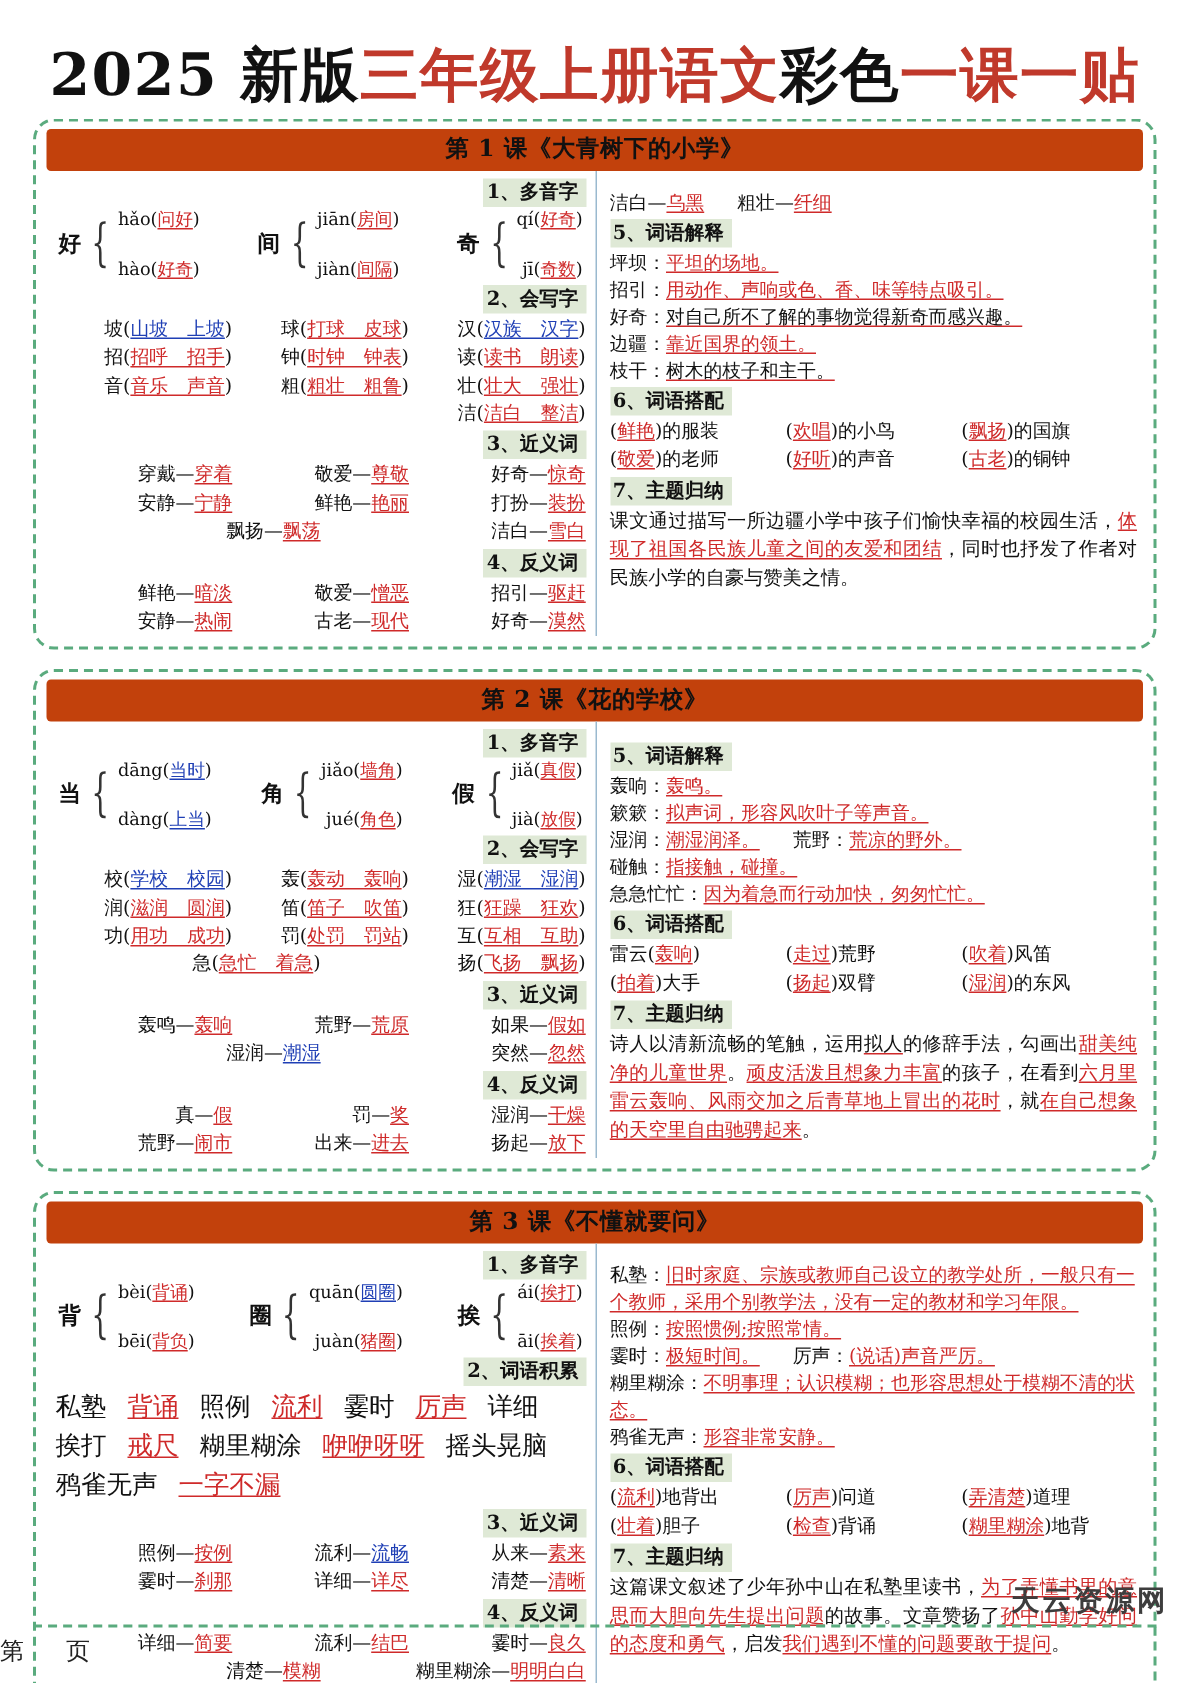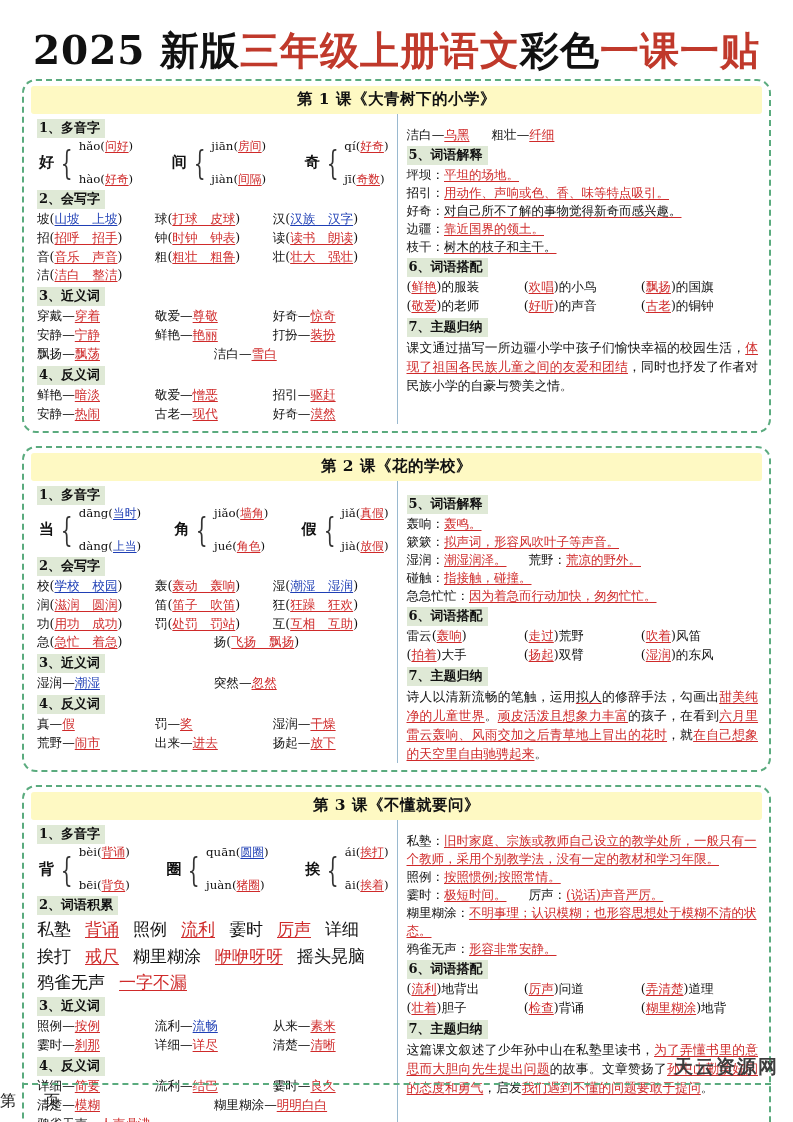--- a/index.html
+++ b/index.html
@@ -31,33 +31,33 @@
   
   .card{
     margin:0 22px 13px 22px;
     border:2px dashed #5aab7e;
     border-radius:14px;
     padding:5px 7px 7px 7px;
     box-sizing:border-box;
     background:#fff;
   }
   .card-head{
-    background:#fef9c3;
+    background:#c2410c;
     border-radius:3px;
     text-align:center;
     font-weight:700;
     font-size:15.5px;
     padding:3px 0 4px 0;
     color:#111;
     letter-spacing:0.5px;
     font-family:"DejaVu Serif","Liberation Serif",serif;
   }
   .cols{display:flex;align-items:stretch;}
   .col{box-sizing:border-box;}
-  .col-l{width:50%;padding:3px 6px 0 6px;}
+  .col-l{width:50%;padding:3px 6px 0 6px;text-align:right;}
   .col-r{width:50%;padding:12px 4px 0 9px;border-left:1.4px solid #9ab9cf;}
 
   
   .sec{
     display:inline-block;
     background:#dfe9d6;
     font-weight:700;
     font-size:13px;
     padding:0px 5px 1px 2px;
     margin:2px 0 1px 0;
@@ -307,20 +307,25 @@
               <div class="cell">互(<span class="r u">互相　互助</span>)</div>
             </div>
             <div class="grid3">
               <div class="cell">急(<span class="r u">急忙　着急</span>)</div>
               <div class="cell">扬(<span class="r u">飞扬　飘扬</span>)</div>
             </div>
           </div>
 
         <div class="sec">3、近义词</div>
         <div id="l2syn">
+            <div class="grid3">
+              <div class="cell">轰鸣—<span class="r u">轰响</span></div>
+              <div class="cell">荒野—<span class="r u">荒原</span></div>
+              <div class="cell">如果—<span class="r u">假如</span></div>
+            </div>
             <div class="grid3">
               <div class="cell">湿润—<span class="b ub">潮湿</span></div>
               <div class="cell">突然—<span class="r u">忽然</span></div>
             </div>
           </div>
 
         <div class="sec">4、反义词</div>
         <div id="l2ant">
             <div class="grid3">
               <div class="cell">真—<span class="r u">假</span></div>

